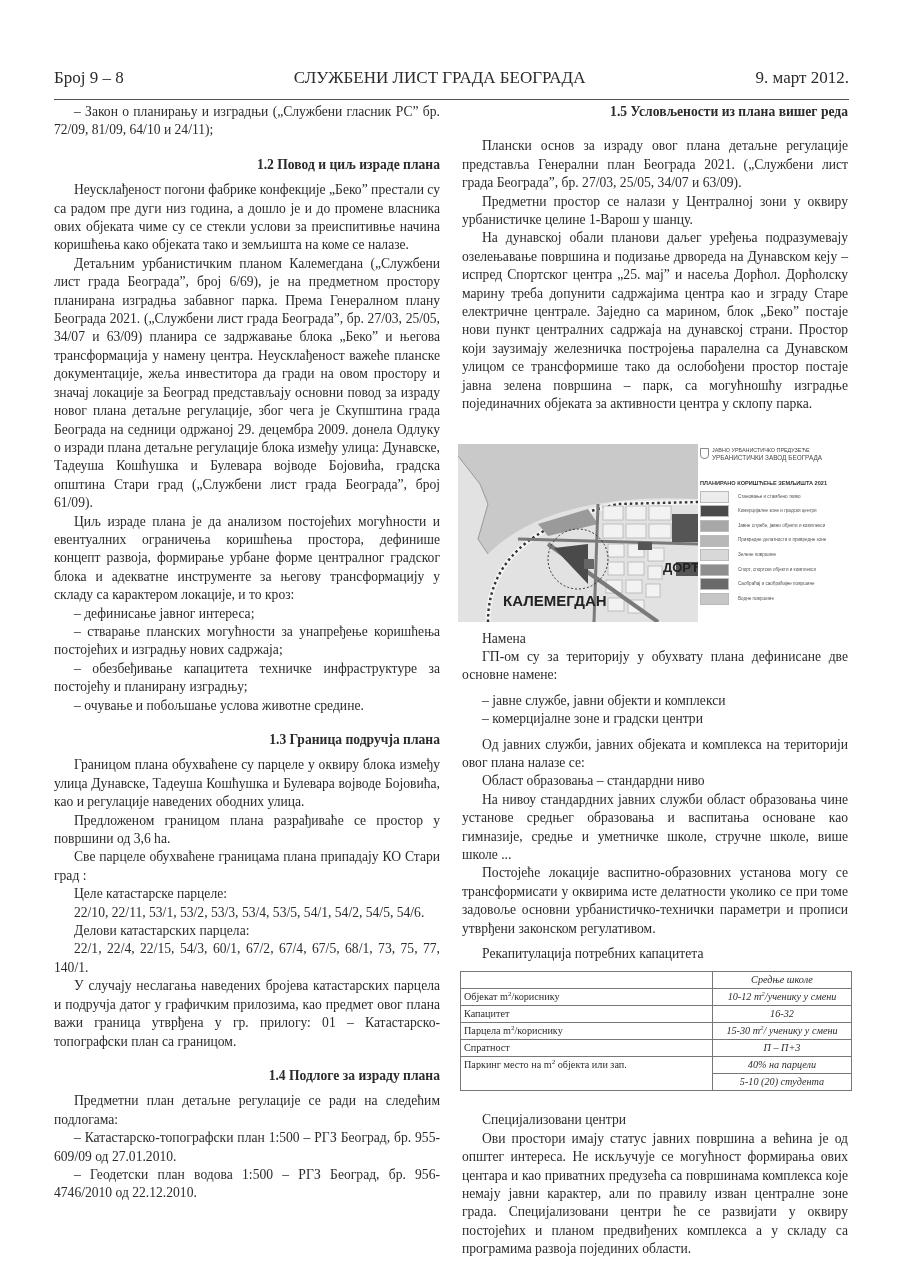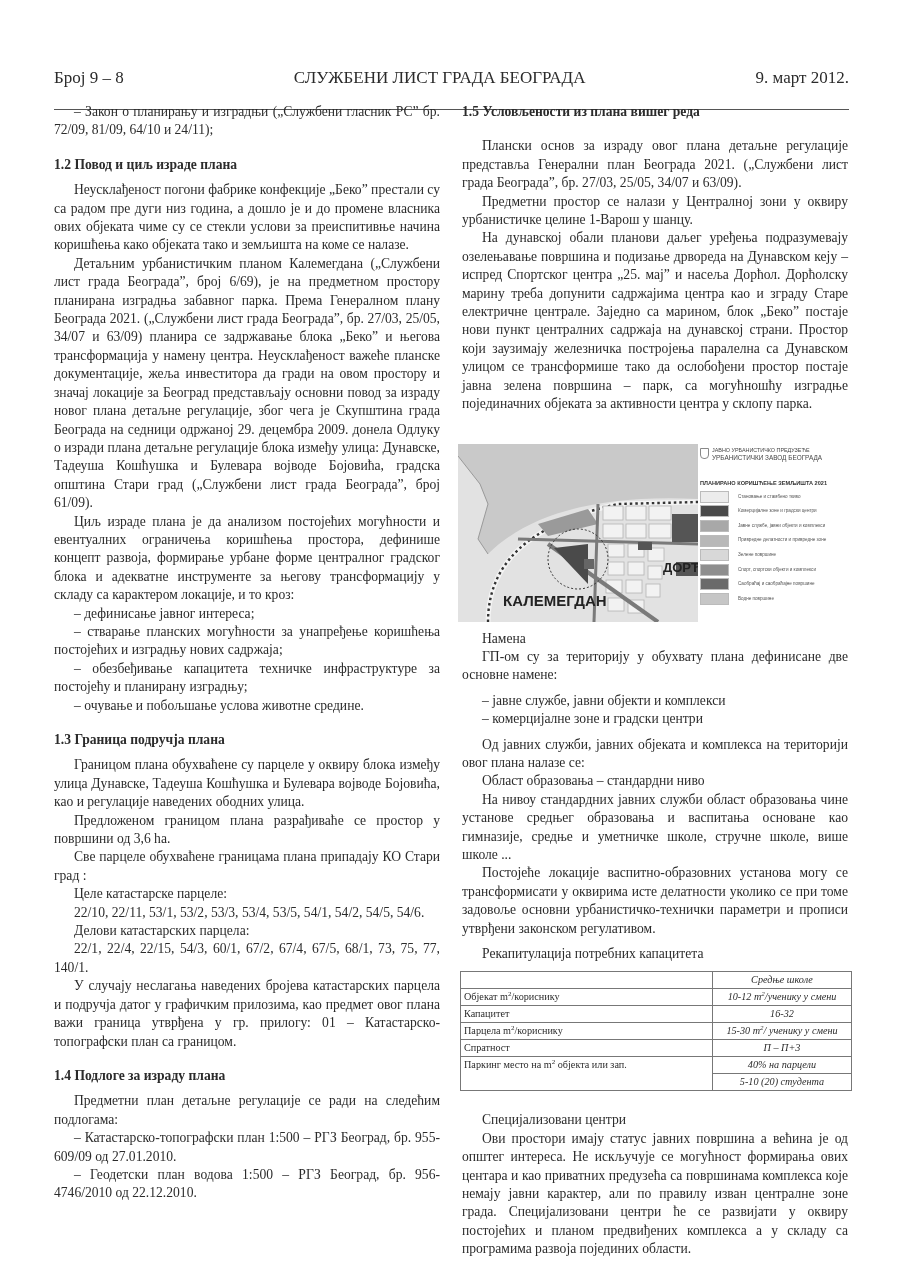--- a/index.html
+++ b/index.html
@@ -1,27 +1,27 @@
 <!DOCTYPE html>
 <html><head>
 <meta charset="utf-8">
 <style>
   html, body { margin: 0; padding: 0; background: #ffffff; }
   body { width: 900px; height: 1272px; position: relative; overflow: hidden;
          font-family: "Liberation Serif", "DejaVu Serif", serif; color: #2b2b2b; }
   .header { position: absolute; left: 54px; top: 66px; width: 795px; height: 22px;
             border-bottom: 1.5px solid #555; display: flex; justify-content: space-between;
-            align-items: flex-end; font-size: 17px; padding-bottom: 21px; }
+            align-items: flex-end; font-size: 17px; padding-bottom: 11px; }
   .header span { line-height: 20px; }
   .col { position: absolute; top: 103px; width: 386px; font-size: 13.6px; line-height: 18.4px;
          text-align: justify; }
   .col.left { left: 54px; }
   .col.right { left: 462px; }
   .col p { margin: 0; text-indent: 20px; }
-  .col h3 { font-size: 13.6px; font-weight: bold; text-align: left; margin: 0; line-height: 18.4px; }
+  .col h3 { font-size: 13.6px; font-weight: bold; text-align: right; margin: 0; line-height: 18.4px; }
   .gap-s { height: 7px; }
   .gap-m { height: 16px; }
   .map { position: relative; width: 396px; height: 178px; margin-top: 8px; margin-left: -4px; background: #fff; }
   .map svg { display: block; }
   .legend { position: absolute; left: 240px; top: 0; width: 156px; height: 178px; font-family: "Liberation Sans", sans-serif; }
   .legend .org { position: absolute; left: 14px; top: 3px; font-size: 5.4px; line-height: 7px; color: #444; }
   .legend .org .l2 { font-size: 6.4px; }
   .legend .crest { position: absolute; left: 2px; top: 4px; width: 7px; height: 9px; border: 1px solid #888; border-radius: 0 0 4px 4px; }
   .legend .ltitle { position: absolute; left: 2px; top: 30px; font-size: 5.6px; font-weight: bold; color: #333; }
   .legend .rows { position: absolute; left: 2px; top: 46px; }

